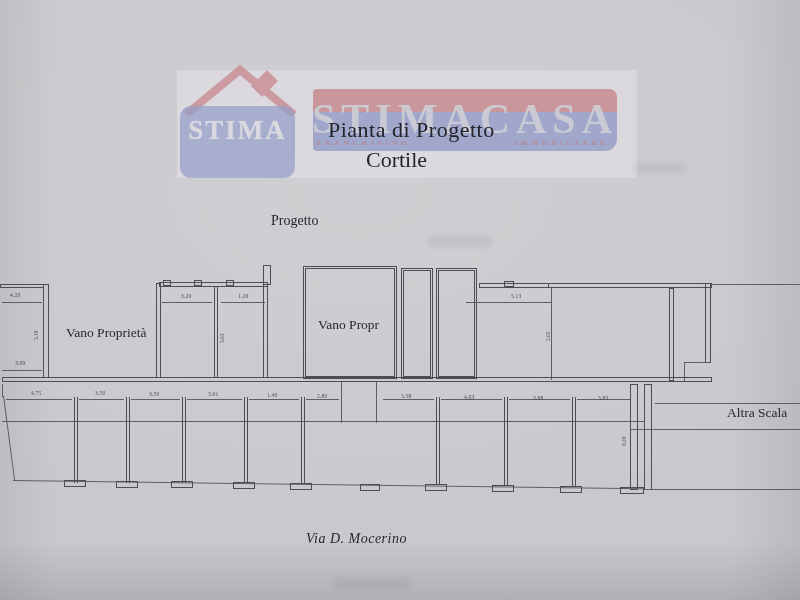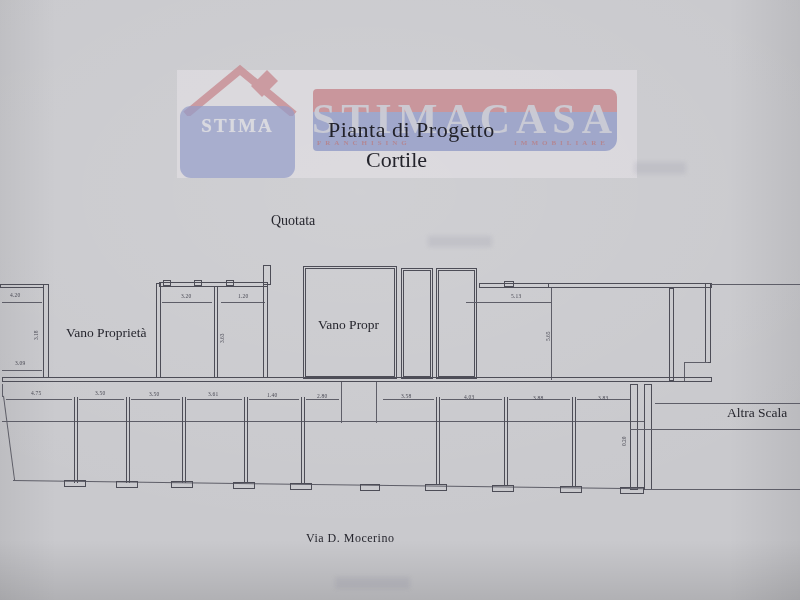--- a/index.html
+++ b/index.html
@@ -11,21 +11,21 @@
       linear-gradient(to bottom, rgba(0,0,0,0) 90%, rgba(0,0,0,0.12) 100%),
       linear-gradient(to right, rgba(0,0,0,0.06), rgba(0,0,0,0) 7%, rgba(0,0,0,0) 91%, rgba(0,0,0,0.07)),
       #c9c9cd;
   }
   .abs{position:absolute;}
   
   .logo-panel{left:177px;top:70px;width:460px;height:108px;background:rgba(238,233,239,0.42);}
   .roof-svg{left:179px;top:62px;width:122px;height:54px;opacity:.75;}
   .stima-box{left:180px;top:106px;width:115px;height:72px;border-radius:11px;background:rgba(148,157,199,0.72);}
   .stima-text{left:180px;top:115px;width:115px;text-align:center;
-    font-weight:bold;font-size:19px;letter-spacing:2px;color:#d9d9df;
+    font-weight:bold;font-size:27px;letter-spacing:2px;color:#d9d9df;
     text-shadow:0 0 1px rgba(255,255,255,.4);}
   .band{left:313px;top:89px;width:304px;height:62px;border-radius:4px 8px 12px 4px;overflow:hidden;opacity:.82;}
   .band .red{height:23px;background:#c6888e;}
   .band .blue{height:39px;background:#949dc7;}
   .wordmark{left:312px;top:89px;width:306px;height:62px;line-height:60px;text-align:center;
     font-weight:bold;font-size:42px;letter-spacing:6px;color:#cdced6;opacity:.92;}
   .tagline{left:317px;top:139px;width:292px;display:flex;justify-content:space-between;
     font-size:7px;font-weight:bold;letter-spacing:4px;color:#b5848e;opacity:.9;}
   
   .doc-title{color:#23232b;font-size:22px;line-height:1;}
@@ -61,25 +61,25 @@
 </div>
 <div class="abs wordmark">STIMACASA</div>
 <div class="abs tagline">
   <span>FRANCHISING</span>
   <span>IMMOBILIARE</span>
 </div>
 
 <div class="abs doc-title t1">Pianta di Progetto</div>
 <div class="abs doc-title t2">Cortile</div>
 
-<div class="abs lbl" style="left:271px;top:214px;font-size:14px;">Quotata</div>
+<div class="abs lbl" style="left:271px;top:214px;font-size:14px;">Progetto</div>
 <div class="abs lbl" style="left:66px;top:326px;">Vano Proprietà</div>
 <div class="abs lbl" style="left:318px;top:318px;">Vano Propr</div>
 <div class="abs lbl" style="left:727px;top:406px;">Altra Scala</div>
-<div class="abs lbl" style="left:306px;top:532px;font-size:12px;letter-spacing:.5px;">Via D. Mocerino</div>
+<div class="abs lbl" style="left:306px;top:532px;font-size:14px;letter-spacing:.5px;font-style:italic;">Via D. Mocerino</div>
 
 <div class="wl" style="left:0;top:284px;width:44px;height:4px;"></div>
 <div class="wl" style="left:43px;top:284px;width:6px;height:94px;"></div>
 <div class="hl" style="left:2px;top:302px;width:40px;"></div>
 <div class="hl" style="left:2px;top:370px;width:40px;"></div>
 <div class="dim" style="left:10px;top:293px;">4.20</div>
 <div class="dim" style="left:15px;top:361px;">3.09</div>
 <div class="vdim" style="left:34px;top:340px;">3.18</div>
 
 <div class="wl" style="left:156px;top:283px;width:5px;height:95px;"></div>

